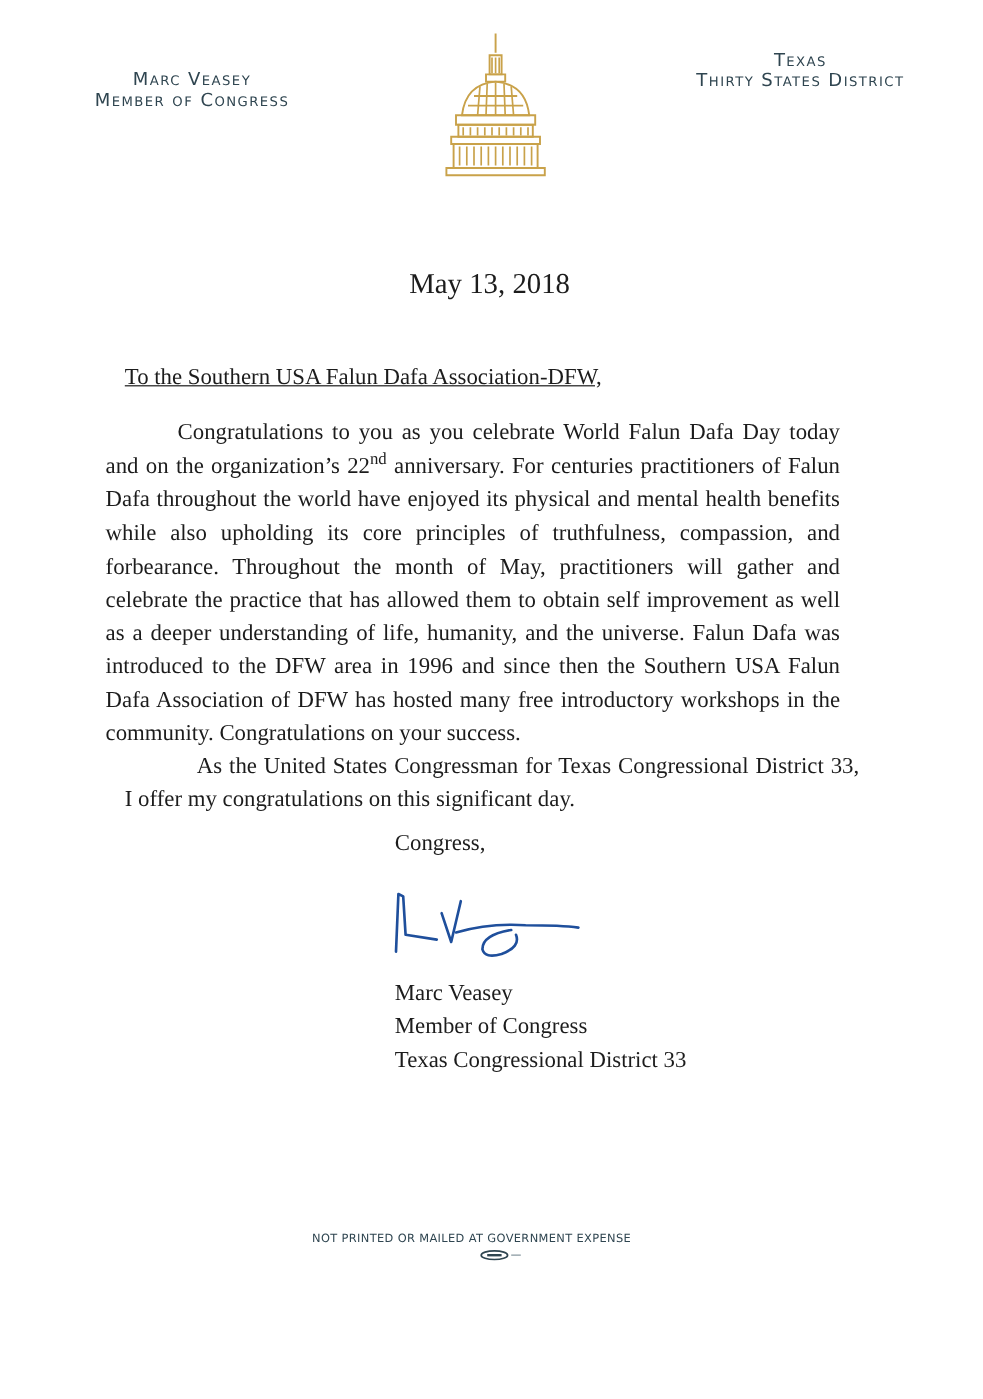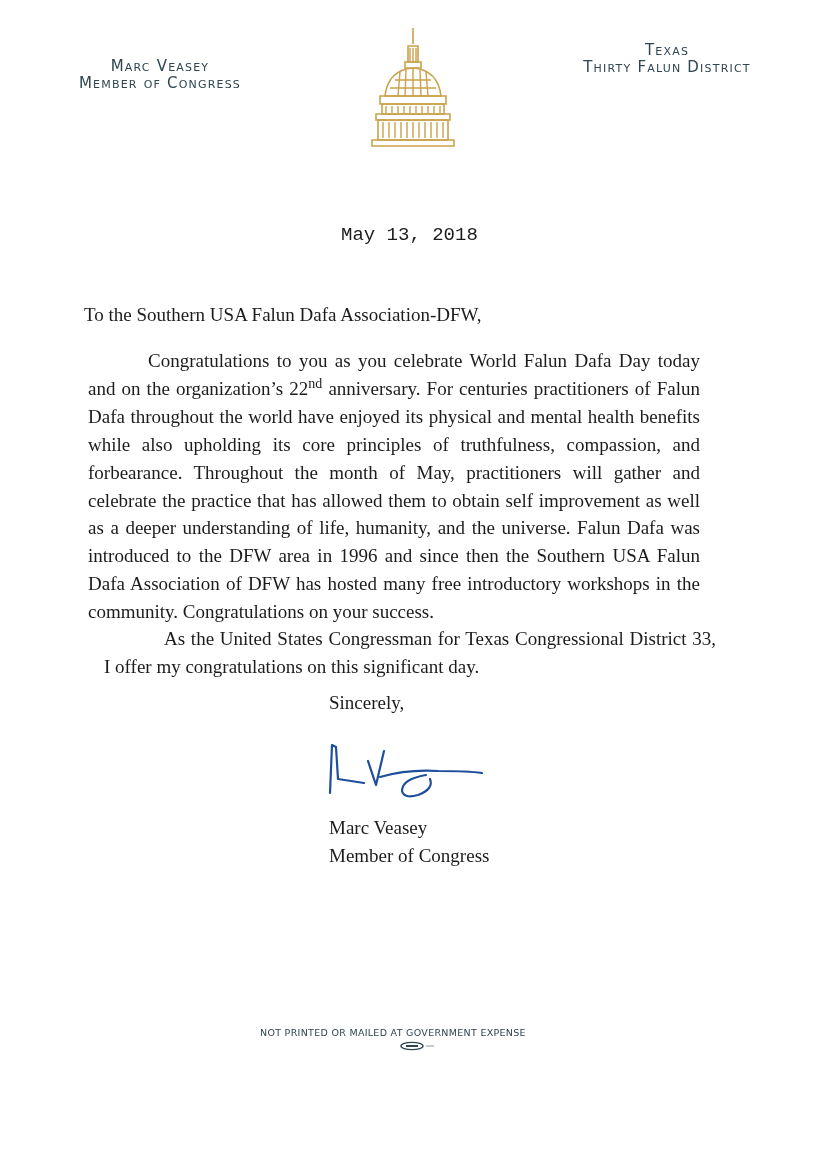--- a/index.html
+++ b/index.html
@@ -3,22 +3,22 @@
 <meta charset="utf-8">
 <style>
   html, body { margin: 0; padding: 0; background: #ffffff; }
   body { width: 819px; height: 1166px; position: relative; overflow: hidden; font-family: "Liberation Serif", serif; color: #1c1c1c; }
   .lh { position: absolute; font-family: "DejaVu Sans", sans-serif; color: #2f4550; text-align: center; letter-spacing: 1.2px; font-variant: small-caps; }
   .lh .l1 { font-size: 15px; line-height: 17px; }
   .lh .l2 { font-size: 15px; line-height: 17px; }
   .lh-left { left: 40px; top: 58px; width: 240px; }
   .lh-right { left: 552px; top: 42px; width: 230px; }
   .capitol { position: absolute; left: 370px; top: 24px; width: 86px; height: 128px; }
-  .date { position: absolute; left: 341px; top: 224px; font-size: 19px; font-family: Liberation Mono, monospace; }
-  .salutation { position: absolute; left: 84px; top: 304px; font-size: 19px; }
+  .date { position: absolute; left: 341px; top: 224px; font-size: 24px; }
+  .salutation { position: absolute; left: 104px; top: 304px; font-size: 19px; text-decoration: underline; }
   .body-text { position: absolute; left: 88px; width: 612px; font-size: 19px; line-height: 27.9px; text-align: justify; }
   .p1 { top: 347px; text-indent: 60px; }
   .p2 { top: 625px; text-indent: 60px; margin-left: 16px; }
   .body-text sup { font-size: 14px; line-height: 0; }
   .closing { position: absolute; left: 329px; top: 692px; font-size: 19px; }
   .signature { position: absolute; left: 318px; top: 733px; width: 170px; height: 70px; }
   .sig-block { position: absolute; left: 329px; top: 814px; font-size: 19px; line-height: 28px; }
   .footer { position: absolute; left: 260px; top: 1027px; width: 310px; text-align: left; font-family: "DejaVu Sans", sans-serif; font-size: 9.5px; color: #2f4550; letter-spacing: 0.3px; }
   .union-mark { position: absolute; left: 398px; top: 1041px; width: 40px; height: 10px; }
 </style>
@@ -72,45 +72,46 @@
     <line x1="30" y1="48" x2="28" y2="72"></line>
       <line x1="36" y1="46" x2="35" y2="72"></line>
       <line x1="43" y1="45" x2="43" y2="72"></line>
       <line x1="50" y1="46" x2="51" y2="72"></line>
       <line x1="56" y1="48" x2="58" y2="72"></line>
   </g>
 </svg>
 
 <div class="lh lh-right">
   <div class="l1">Texas</div>
-  <div class="l2">Thirty Falun District</div>
+  <div class="l2">Thirty States District</div>
 </div>
 
 <div class="date">May 13, 2018</div>
 
 <div class="salutation">To the Southern USA Falun Dafa Association-DFW,</div>
 
 <div class="body-text p1"><span>Congratulations to you as you celebrate World Falun Dafa Day today and on the organization’s 22</span><sup>nd</sup><span> anniversary. For centuries practitioners of Falun Dafa throughout the world have enjoyed its physical and mental health benefits while also upholding its core principles of truthfulness, compassion, and forbearance. Throughout the month of May, practitioners will gather and celebrate the practice that has allowed them to obtain self improvement as well as a deeper understanding of life, humanity, and the universe. Falun Dafa was introduced to the DFW area in 1996 and since then the Southern USA Falun Dafa Association of DFW has hosted many free introductory workshops in the community. Congratulations on your success.</span></div>
 
 <div class="body-text p2">As the United States Congressman for Texas Congressional District 33, I offer my congratulations on this significant day.</div>
 
-<div class="closing">Sincerely,</div>
+<div class="closing">Congress,</div>
 
 <svg class="signature" viewBox="0 0 170 70">
   <g fill="none" stroke="#1f4f9c" stroke-width="2.2" stroke-linecap="round" stroke-linejoin="round">
     <path d="M12 60 L14 12 L18 14 L20 46 L46 50"></path>
     <path d="M50 28 L58 52 L66 18"></path>
     <path d="M62 44 Q90 36 120 38 Q150 38 164 40"></path>
     <path d="M108 42 Q84 46 84 58 Q86 66 100 62 Q116 56 112 46"></path>
   </g>
 </svg>
 
 <div class="sig-block">
   <div>Marc Veasey</div>
   <div>Member of Congress</div>
+  <div>Texas Congressional District 33</div>
 </div>
 
 <div class="footer">NOT PRINTED OR MAILED AT GOVERNMENT EXPENSE</div>
 
 <svg class="union-mark" viewBox="0 0 40 10">
   <ellipse cx="14" cy="5" rx="11" ry="3.6" fill="#ffffff" stroke="#2f4550" stroke-width="1.4"></ellipse>
   <rect x="8" y="4" width="12" height="2" fill="#2f4550"></rect>
   <line x1="28" y1="5" x2="36" y2="5" stroke="#8898a0" stroke-width="1"></line>
 </svg>
 

